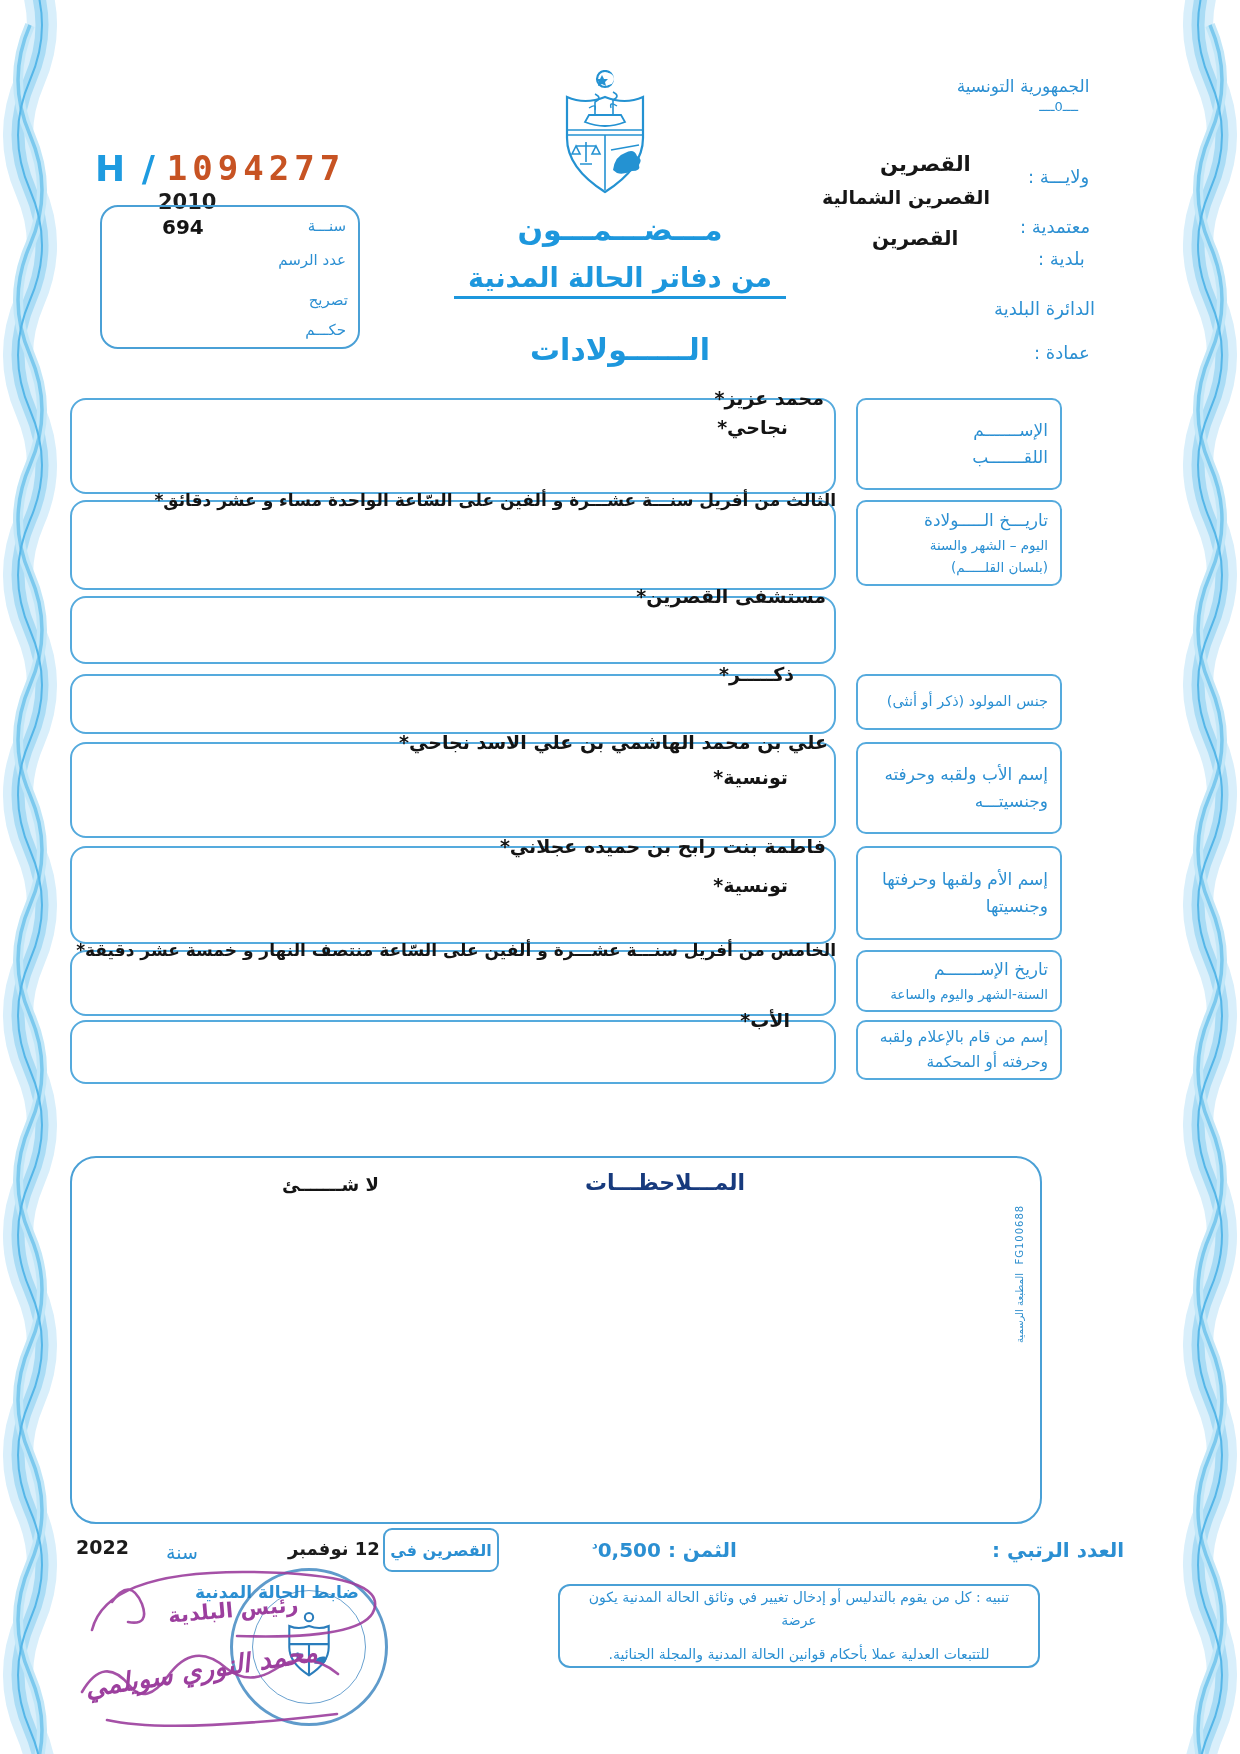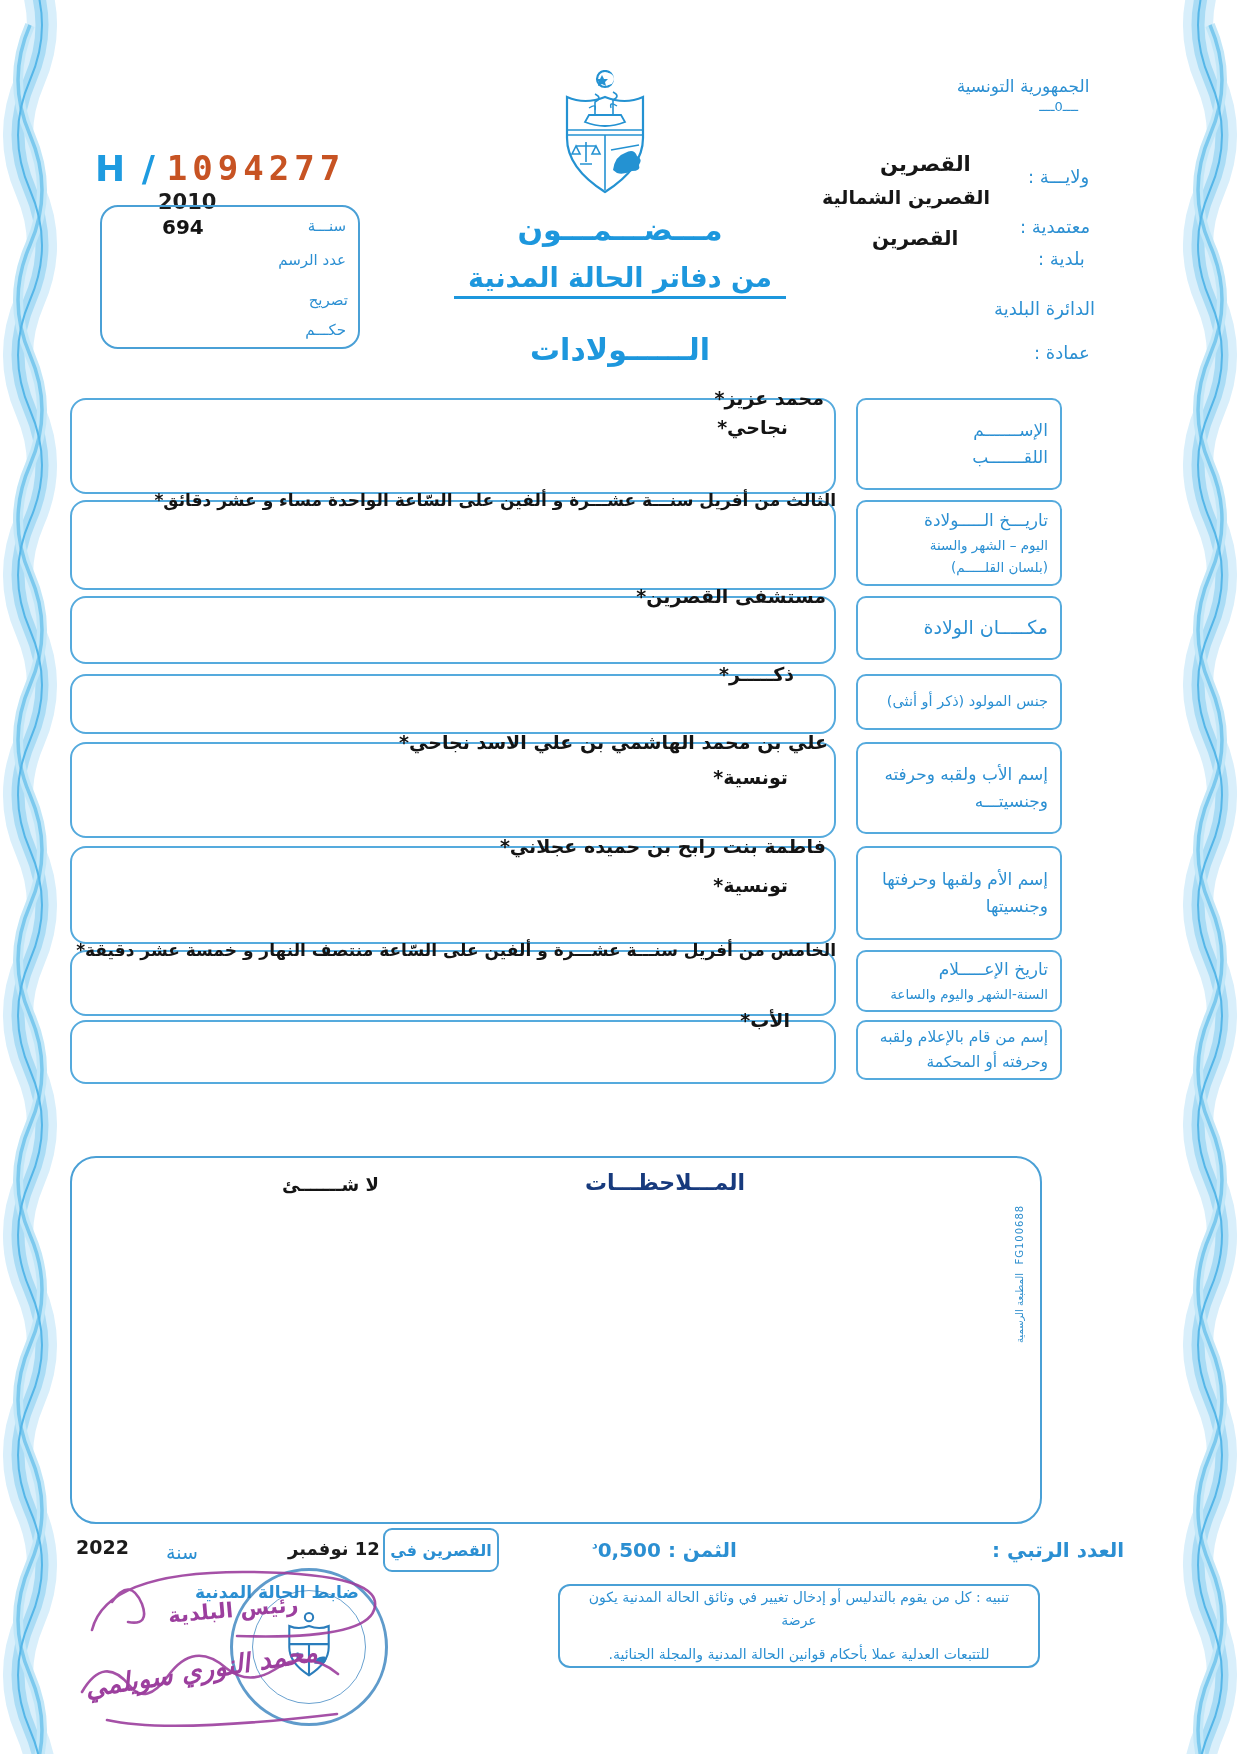--- a/index.html
+++ b/index.html
@@ -153,23 +153,20 @@
       <span class="lbl">تاريـــخ الـــــولادة</span>
       <span class="lbl sm">اليوم – الشهر والسنة</span>
       <span class="lbl sm">(بلسان القلـــــم)</span>
     </div>
   </div>
 
   <div class="row" style="top:596px;height:64px;">
     <div class="vbox">
       <span class="val straddle" style="right:8px;">مستشفى القصرين*</span>
     </div>
-    <div class="lbox">
-      <span class="lbl" style="font-size:19px;">مكـــــان الولادة</span>
-    </div>
   </div>
 
   <div class="row" style="top:674px;height:56px;">
     <div class="vbox">
       <span class="val straddle" style="right:40px;">ذكـــــر*</span>
     </div>
     <div class="lbox">
       <span class="lbl" style="font-size:14.5px;">جنس المولود (ذكر أو أنثى)</span>
     </div>
   </div>
@@ -194,21 +191,21 @@
       <span class="lbl">إسم الأم ولقبها وحرفتها</span>
       <span class="lbl">وجنسيتها</span>
     </div>
   </div>
 
   <div class="row" style="top:950px;height:62px;">
     <div class="vbox">
       <span class="val straddle long" style="right:-2px;">الخامس من أفريل سنـــة عشـــرة و ألفين على السّاعة منتصف النهار و خمسة عشر دقيقة*</span>
     </div>
     <div class="lbox">
-      <span class="lbl">تاريخ الإعـــــلام</span>
+      <span class="lbl">تاريخ الإســـــــم</span>
       <span class="lbl sm">السنة-الشهر واليوم والساعة</span>
     </div>
   </div>
 
   <div class="row" style="top:1020px;height:60px;">
     <div class="vbox">
       <span class="val straddle" style="right:44px;">الأب*</span>
     </div>
     <div class="lbox">
       <span class="lbl" style="font-size:15.5px;">إسم من قام بالإعلام ولقبه</span>

